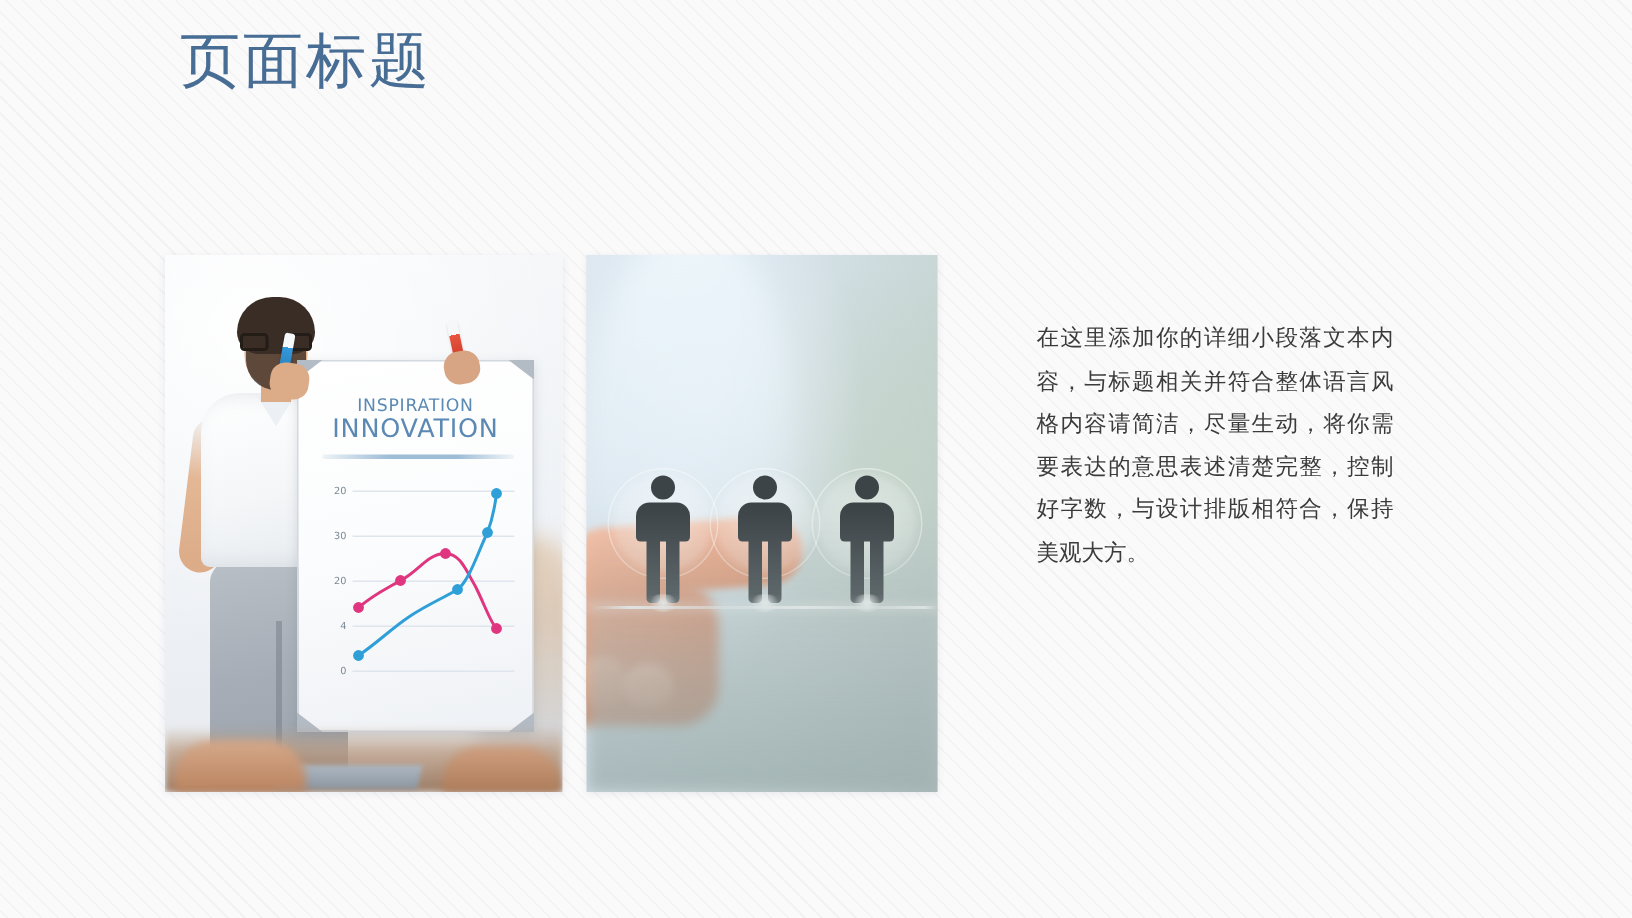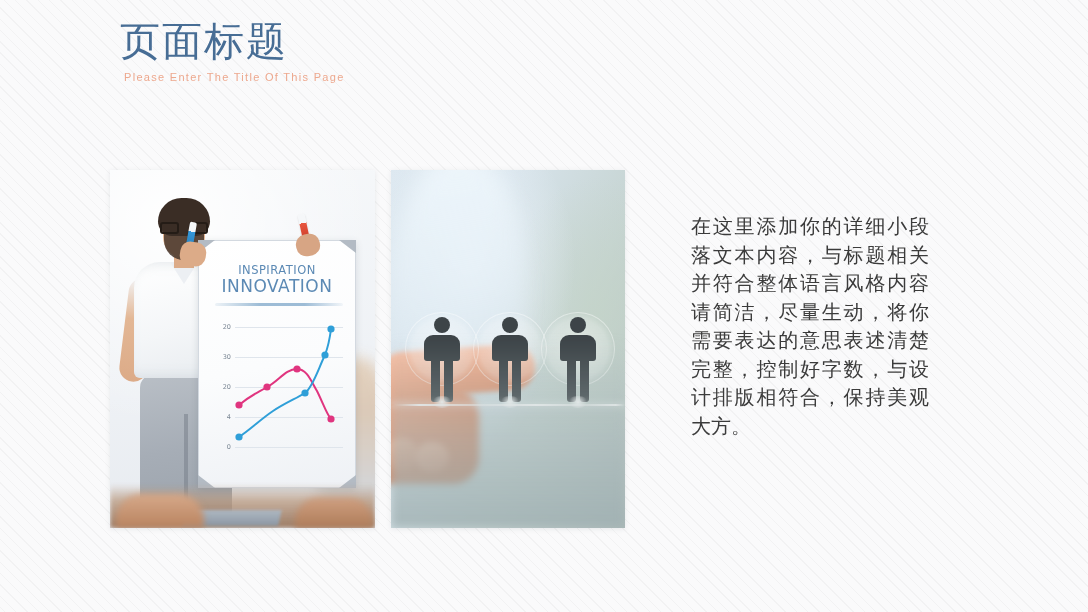--- a/index.html
+++ b/index.html
@@ -451,36 +451,35 @@
   .section-title-text {
     color: #ffffff;
     font-size: 16px;
     letter-spacing: 1.5px;
     font-weight: 400;
     font-family: "Liberation Sans", "DejaVu Sans", sans-serif;
   }
   .body-text {
     margin-top: 22px;
     width: 238px;
-    font-size: 20px;
+    font-size: 15px;
     line-height: 28.5px;
     color: #3b3b3b;
     text-align: justify;
     text-justify: inter-character;
     font-family: "Liberation Sans", "DejaVu Sans", sans-serif;
   }
 </style>
 </head>
 <body>
 
 <div class="slide">
 
   <div class="header">
     <div class="page-title">页面标题</div>
-    <div class="page-subtitle">Please  Enter  The Title  Of  This Page</div>
   </div>
 
   <div class="photo1">
     <div class="p1-room"></div>
     <div class="p1-bgperson"></div>
 
     <div class="p1-person">
       <div class="p1-arm-l"></div>
       <div class="p1-arm-r"></div>
       <div class="p1-pants"></div>

